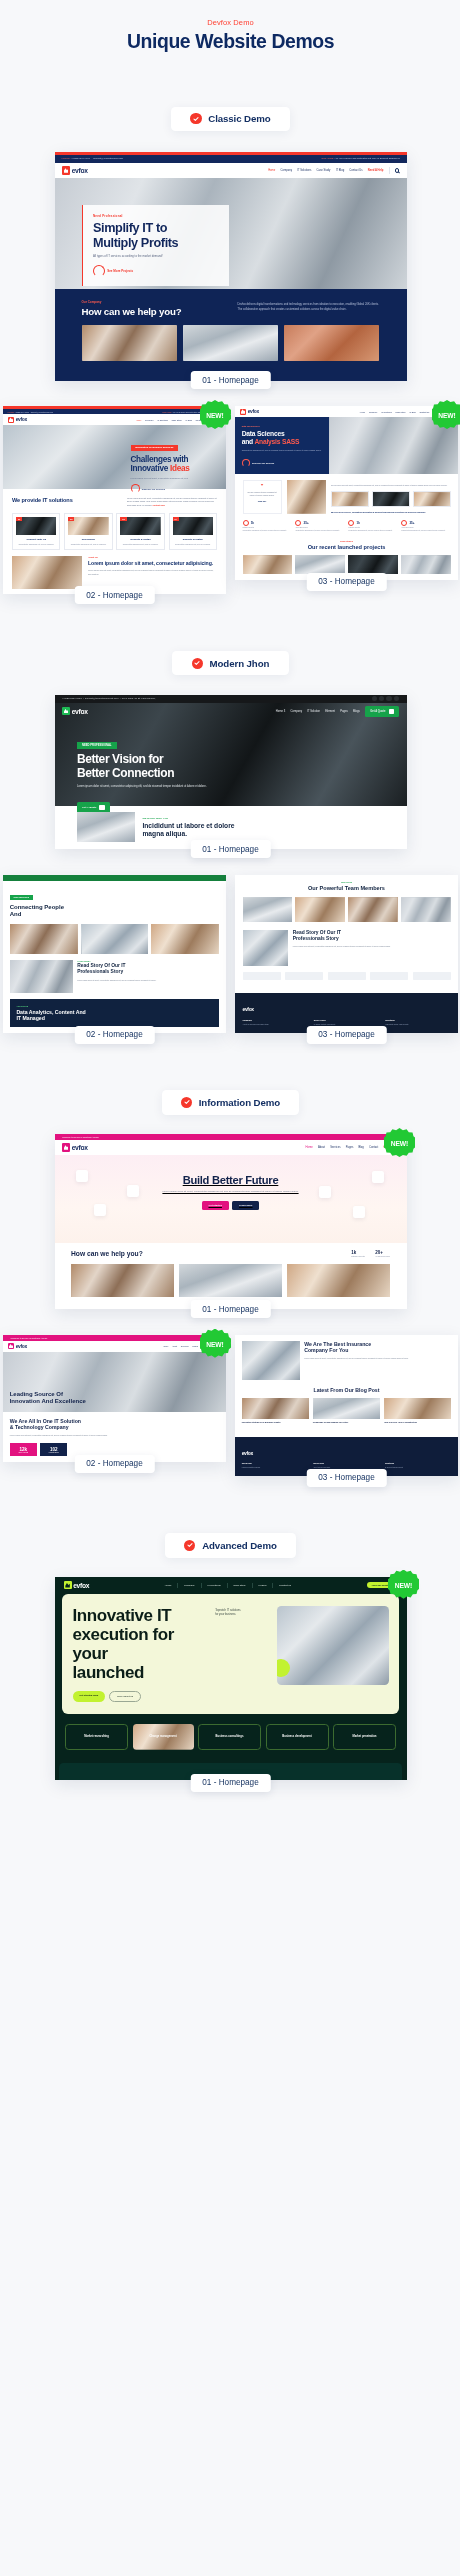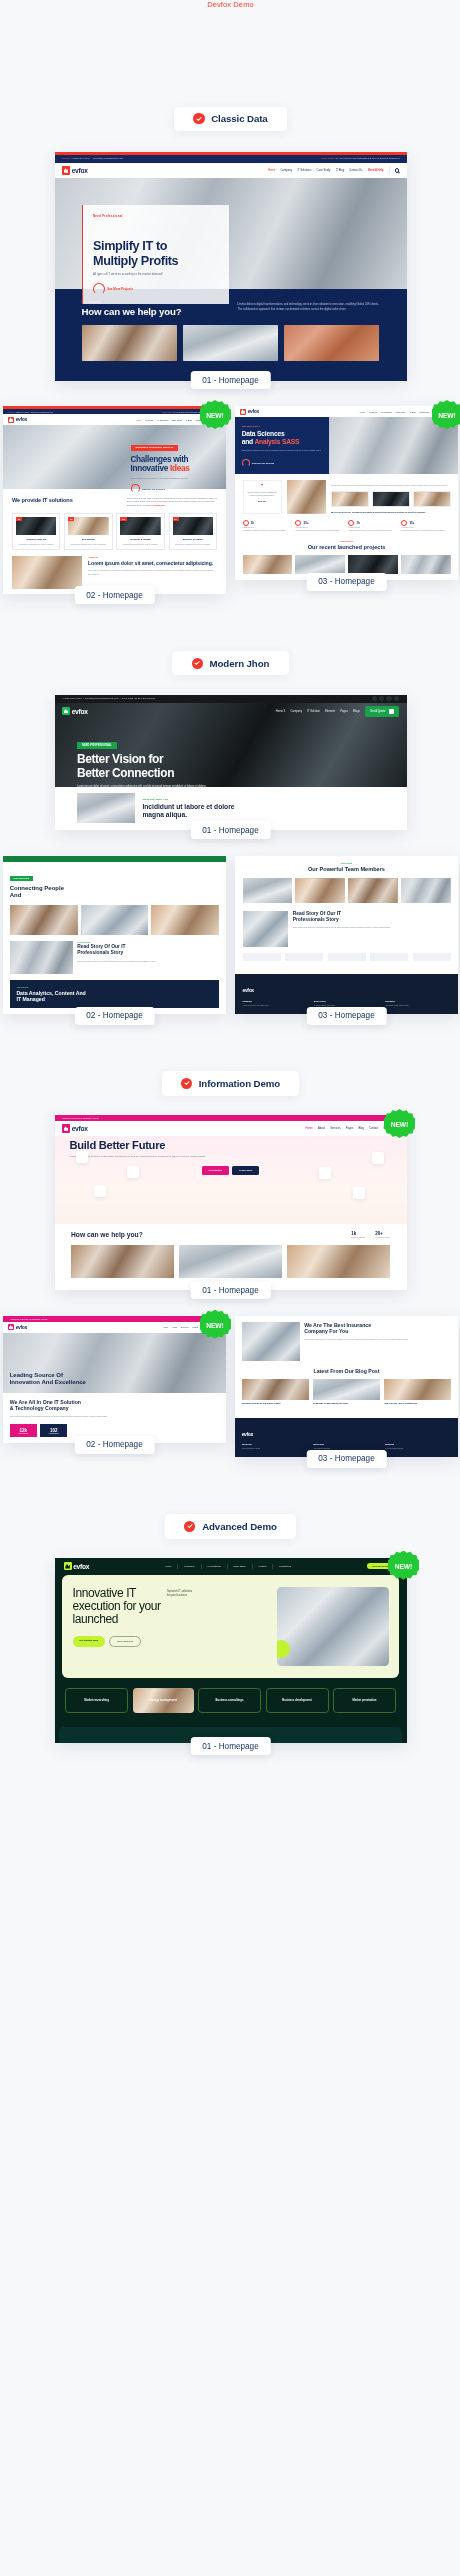--- a/index.html
+++ b/index.html
@@ -11,21 +11,21 @@
   body { width: 461px; position: relative; overflow-x: hidden; }
 
   
   .hero { position: relative; height: 96px; text-align: center; overflow: hidden; }
   .hero-ghost {
     position: absolute; top: 4.5px; left: 0; width: 100%;
     font-size: 69px; font-weight: 700; letter-spacing: -2.2px;
     color: #e9ecef; line-height: 1; user-select: none; z-index: 0;
   }
   .hero-eyebrow {
-    position: relative; z-index: 2; 
+    position: relative; z-index: 2; padding-top: 18px;
     color: #ff4133; font-size: 7.5px; font-weight: 400; letter-spacing: 0.1px;
   }
   .hero-title {
     position: relative; z-index: 2; margin-top: 3px;
     color: #0e2a62; font-size: 19.4px; font-weight: 700; letter-spacing: -0.4px;
   }
 
   
   .pill-wrap { display: flex; justify-content: center; }
   .pill {
@@ -123,21 +123,21 @@
       linear-gradient(120deg,#cfa784 0%,#efe0cf 30%,#9d7b5d 60%,#e7d6c3 100%); }
 
   
   .s1 { width: 352px; margin: 0 auto; }
   .s1 .hero-img { height: 111px; position: relative; }
   .s1 .hero-card {
     position: absolute; left: 27px; top: 27px; width: 147px; padding: 9px 10.5px;
     background: rgba(255,255,255,.86); border-left: 1.5px solid #f5372b;
   }
   .s1 .hc-eyebrow { color: #f5372b; font-size: 3px; font-weight: 700; letter-spacing: 0.2px; }
-  .s1 .hc-title { color: #12275c; font-size: 12.7px; font-weight: 700; line-height: 1.14; margin-top: 21px; letter-spacing: -0.4px;}
+  .s1 .hc-title { color: #12275c; font-size: 12.7px; font-weight: 700; line-height: 1.14; margin-top: 3px; letter-spacing: -0.4px;}
   .s1 .hc-sub { color: #5b6782; font-size: 2.8px; margin-top: 3.7px; }
   .s1 .hc-btn { display: flex; align-items: center; gap: 2.2px; margin-top: 7.5px; }
   .s1 .hc-ring { width: 12px; height: 12px; border: 0.7px solid #f5372b; border-radius: 50%;
                  border-bottom-color: transparent; }
   .s1 .hc-btn b { color: #f5372b; font-size: 3px; }
   .s1 .sec-navy { background: #0f2456; padding: 10.5px 27px 19.4px; }
   .s1 .sec-head { display: flex; justify-content: space-between; gap: 16.5px; }
   .s1 .sn-eyebrow { color: #ff5a4d; font-size: 3px; font-weight: 700; }
   .s1 .sn-title { color: #fff; font-size: 9.7px; font-weight: 700; margin-top: 2.2px; letter-spacing: -0.2px;}
   .s1 .sn-body { color: #b8c3dc; font-size: 2.7px; line-height: 1.7; width: 142px; padding-top: 3.7px; }
@@ -245,21 +245,21 @@
   .logo-mark.green { background: #1db954; }
   .logo-text.light { color: #fff; }
   .menu-dark span { color: #e7ebee; font-size: 2.7px; }
   .btn-green {
     background: #16a34a; color: #fff; font-size: 2.5px; font-weight: 700;
     padding: 3px 5.2px; border-radius: 1.5px; display: inline-flex; gap: 3px; align-items: center;
   }
   .btn-green .sq { width: 5.2px; height: 5.2px; background: #fff; border-radius: 0.7px; }
 
   .m1 { width: 352px; margin: 0 auto; }
-  .m1 .hero-img { height: 92px; position: relative; }
+  .m1 .hero-img { height: 111px; position: relative; }
   .m1 .mh-copy { position: absolute; left: 22.4px; top: 40px; width: 161px; }
   .m1 .mh-tag { display: inline-block; background: #16a34a; color: #fff;
                 font-size: 2.7px; font-weight: 700; padding: 2.2px 5.2px; }
   .m1 .mh-title { color: #fff; font-size: 12px; font-weight: 700; line-height: 1.14;
                   margin-top: 4.5px; letter-spacing: -0.4px; }
   .m1 .mh-sub { color: #dfe4e7; font-size: 2.7px; line-height: 1.7; margin-top: 4.5px; width: 142px; }
   .m1 .mh-btn { margin-top: 6.7px; }
   .m1 .strip { background: #fff; display: flex; align-items: center; gap: 7.5px; padding: 6.7px 22.4px; }
   .m1 .strip .pic { width: 58px; height: 30px; }
   .m1 .strip .tx .e { color: #16a34a; font-size: 2.5px; font-weight: 700; }
@@ -304,21 +304,21 @@
 
   
   .alt-top { background: #e2127f; height: 6px; display: flex; align-items: center;
              justify-content: space-between; padding: 0 7.5px; color: #fff; font-size: 2.1px; }
   .a1 { width: 352px; margin: 0 auto; }
   .a1 .navrow { height: 15px; }
   .a1 .logo-mark { background: #e2127f; }
   .a1 .menu span.active { color: #e2127f; }
   .a1 .hero-pink {
     background: linear-gradient(180deg,#fdeef4 0%,#fff6f2 60%,#fdf2ec 100%);
-    padding: 3px 15px 12px; position: relative; min-height: 88px;
+    padding: 19px 15px 12px; text-align: center; position: relative; min-height: 88px; text-decoration: underline;
   }
   .a1 .h1 { color: #12224a; font-size: 11.2px; font-weight: 700; letter-spacing: -0.3px; }
   .a1 .sub { color: #6b7689; font-size: 2.5px; margin-top: 3.7px; line-height: 1.7; }
   .a1 .btns { display: flex; gap: 3.7px; justify-content: center; margin-top: 6.7px; }
   .a1 .btn-pink { background: #e2127f; color: #fff; font-size: 2.5px; font-weight: 700;
                   padding: 3px 6.7px; border-radius: 1.5px; }
   .a1 .btn-navy { background: #12224a; color: #fff; font-size: 2.5px; font-weight: 700;
                   padding: 3px 6.7px; border-radius: 1.5px; }
   .a1 .icons-float { position: absolute; inset: 0; pointer-events: none; }
   .a1 .ic {
@@ -381,21 +381,21 @@
   .d1 .menu-adv span { color: #dfe9e3; font-size: 2.5px; }
   .d1 .menu-adv .sep { width: 0.7px; height: 5.2px; background: #25483f; }
   .d1 .pillbtn { background: #c2f230; color: #06231c; font-size: 2.2px; font-weight: 700;
                  padding: 2.2px 5.2px; border-radius: 15px; }
   .d1 .heroblock {
     background: #f3f7d9; margin: 0 7.5px; border-radius: 6px; padding: 12px 10.5px;
     display: flex; gap: 9px; align-items: flex-start;
   }
   .d1 .hb-left { flex: 1; }
   .d1 .hb-left .rowtop { display: flex; gap: 6px; align-items: flex-start; }
-  .d1 .hb-title { color: #0b1e18; font-size: 12px; font-weight: 400; line-height: 1.12; letter-spacing: -0.4px; }
+  .d1 .hb-title { color: #0b1e18; font-size: 17px; font-weight: 700; line-height: 1.12; letter-spacing: -0.4px; }
   .d1 .hb-note { color: #3c4a44; font-size: 2.7px; line-height: 1.5; padding-top: 3px; width: 54px; }
   .d1 .hb-btns { display: flex; gap: 4.5px; margin-top: 9px; }
   .d1 .hb-btn1 { background: #c2f230; color: #0b1e18; font-size: 2.5px; font-weight: 700;
                  padding: 3px 6.7px; border-radius: 15px; }
   .d1 .hb-btn2 { background: transparent; border: 0.5px solid #9aa894; color: #0b1e18;
                  font-size: 2.5px; padding: 3px 6.7px; border-radius: 15px; }
   .d1 .hb-right { width: 112px; height: 79px; border-radius: 4.5px; position: relative; overflow: hidden; }
   .d1 .blob { position: absolute; left: -4.5px; bottom: 7.5px; width: 18px; height: 18px;
               background: #c2f230; border-radius: 50%; }
   .d1 .seam { text-align: center; padding: 15px 10.5px 4.5px; }
@@ -407,30 +407,31 @@
     color: #fff; font-size: 2.7px; font-weight: 700; line-height: 1.35; padding: 2.2px;
   }
   .d1 .chip.img { border: none; }
   .d1 .footstrip { background: #07312a; height: 16.5px; margin: 0 4.5px; border-radius: 4.5px 4.5px 0 0; }
 </style>
 </head>
 <body>
 
 <div class="hero">
   <div class="hero-eyebrow">Devfox Demo</div>
+  <h1 class="hero-title">Unique Website Demos</h1>
 </div>
 
 <div class="pill-wrap" style="margin-top:10.5px">
   <div class="pill">
     <span class="pill-check">
       <svg width="6" height="6" viewBox="0 0 10 10">
           <path d="M1.6 5.2 L3.9 7.4 L8.4 2.6" stroke="#fff" stroke-width="1.7" fill="none" stroke-linecap="round" stroke-linejoin="round"></path>
         </svg>
     </span>
-    <span class="pill-label">Classic Data</span>
+    <span class="pill-label">Classic Demo</span>
   </div>
 </div>
 
 <div class="shot-wrap" style="margin-top:21px;padding-bottom:25.4px">
   <div class="shot s1">
     <div class="topbar-red"></div>
     <div class="topbar-navy">
       <div>
         <span class="red">Helpline:</span>
         <span>+0023 6544 9977</span>

